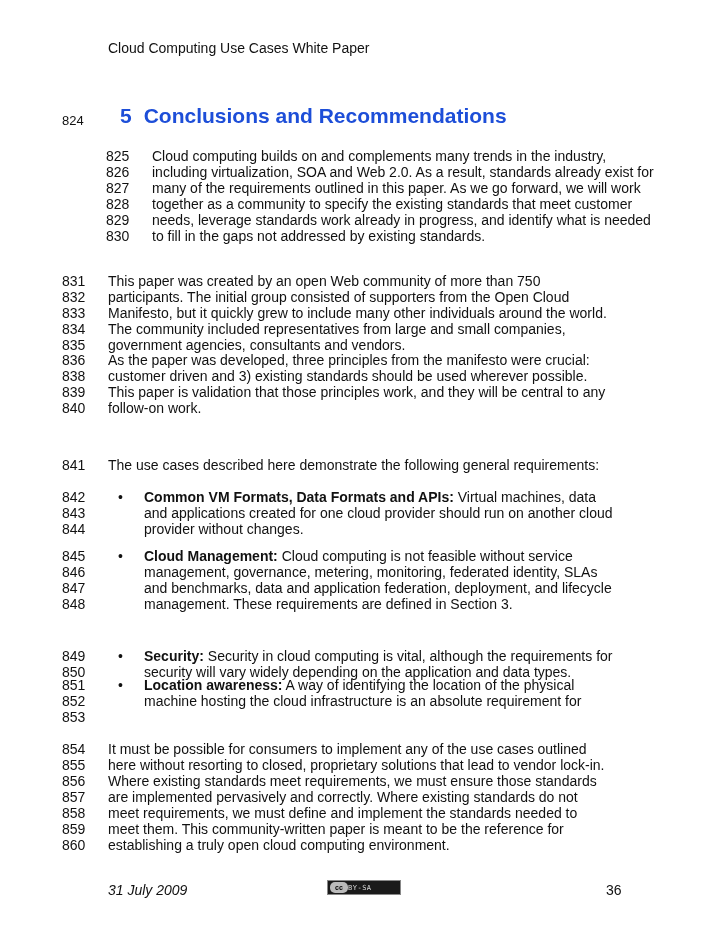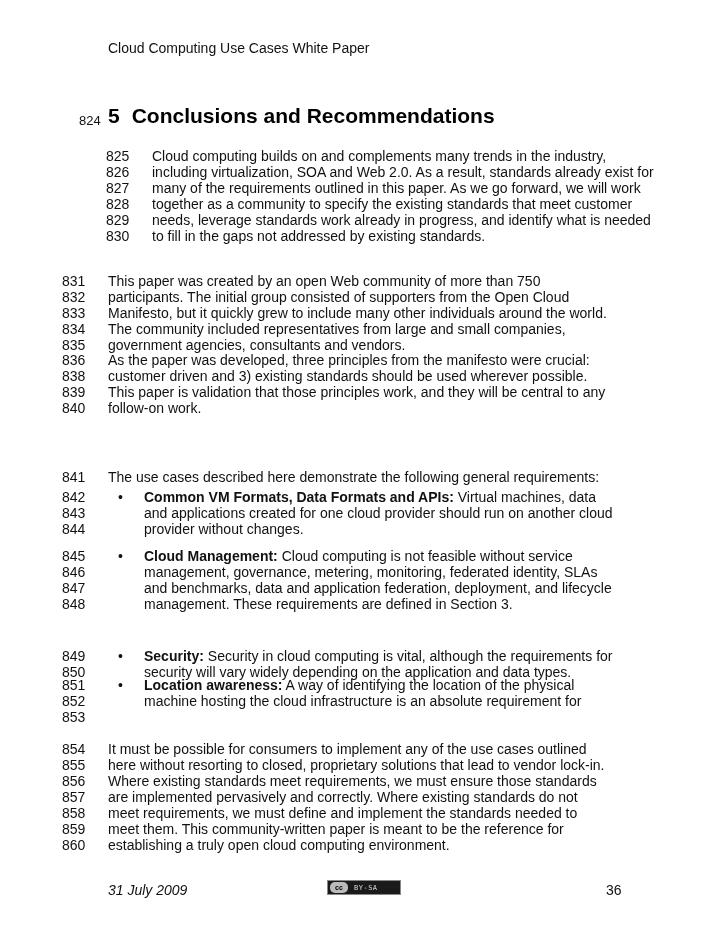--- a/index.html
+++ b/index.html
@@ -1,37 +1,37 @@
 <!DOCTYPE html>
 <html><head>
 <meta charset="utf-8">
 <style>
   html, body { margin:0; padding:0; background:#ffffff; }
   body { width:728px; height:943px; position:relative; overflow:hidden;
          font-family:"Liberation Sans", sans-serif; color:#111; }
   .header { position:absolute; left:108px; top:40px; font-size:14px; color:#111; }
   .heading-row { position:absolute; left:62px; top:104px; }
-  .heading-ln { position:absolute; left:17px; top:9px; font-size:13px; }
-  .heading { position:absolute; left:46px; top:0; white-space:nowrap;
-             font-size:21px; font-weight:bold; color:#000000; }
+  .heading-ln { position:absolute; left:0; top:9px; font-size:13px; }
+  .heading { position:absolute; left:58px; top:0; white-space:nowrap;
+             font-size:21px; font-weight:bold; color:#1d4ed8; }
   .heading .num { margin-right:12px; }
   .block { position:absolute; left:62px; width:600px; }
   .line { height:16px; line-height:16px; font-size:14px; position:relative; white-space:nowrap; }
   .line .n { position:absolute; left:0; width:36px; }
   .line .t { position:absolute; left:46px; }
   .line .tb { position:absolute; left:82px; }
   .line .bullet { position:absolute; left:56px; }
   b { font-weight:bold; }
   .footer { position:absolute; top:882px; font-size:14px; }
   .cc { position:absolute; left:327px; top:880px; width:72px; height:13px;
         background:#1a1a1a; border:1px solid #888; display:flex; align-items:center; }
   .cc .circ { width:18px; height:11px; background:#bbb; color:#000; font-size:7px;
               font-weight:bold; display:flex; align-items:center; justify-content:center;
               border-radius:5px; margin-left:2px; }
-  .cc .lbl { color:#ddd; font-size:7px; margin-left:6px; letter-spacing:0.5px; font-family:"DejaVu Sans Mono", monospace; }
+  .cc .lbl { color:#ddd; font-size:7px; letter-spacing:0.5px; font-family:"DejaVu Sans Mono", monospace; }
 </style>
 </head>
 <body>
 
 <div class="header">Cloud Computing Use Cases White Paper</div>
 
 <div class="heading-row">
   <span class="heading-ln">824</span>
   <span class="heading">
     <span class="num">5</span><span>Conclusions and Recommendations</span>
@@ -98,21 +98,21 @@
       </div>
       <div class="line">
         <span class="n">839</span>
         <span class="t">This paper is validation that those principles work, and they will be central to any</span>
       </div>
       <div class="line">
         <span class="n">840</span>
         <span class="t">follow-on work.</span>
       </div>
     </div>
-    <div class="block" style="top: 457px; margin-top: 12px;">
+    <div class="block" style="top: 457px;">
       <div class="line">
         <span class="n">841</span>
         <span class="t">The use cases described here demonstrate the following general requirements:</span>
       </div>
     </div>
     <div class="block" style="top: 489px;">
       <div class="line">
         <span class="n">842</span>
         <span class="bullet">•</span>
         <span class="tb"><b>Common VM Formats, Data Formats and APIs:</b><span> Virtual machines, data</span></span>

